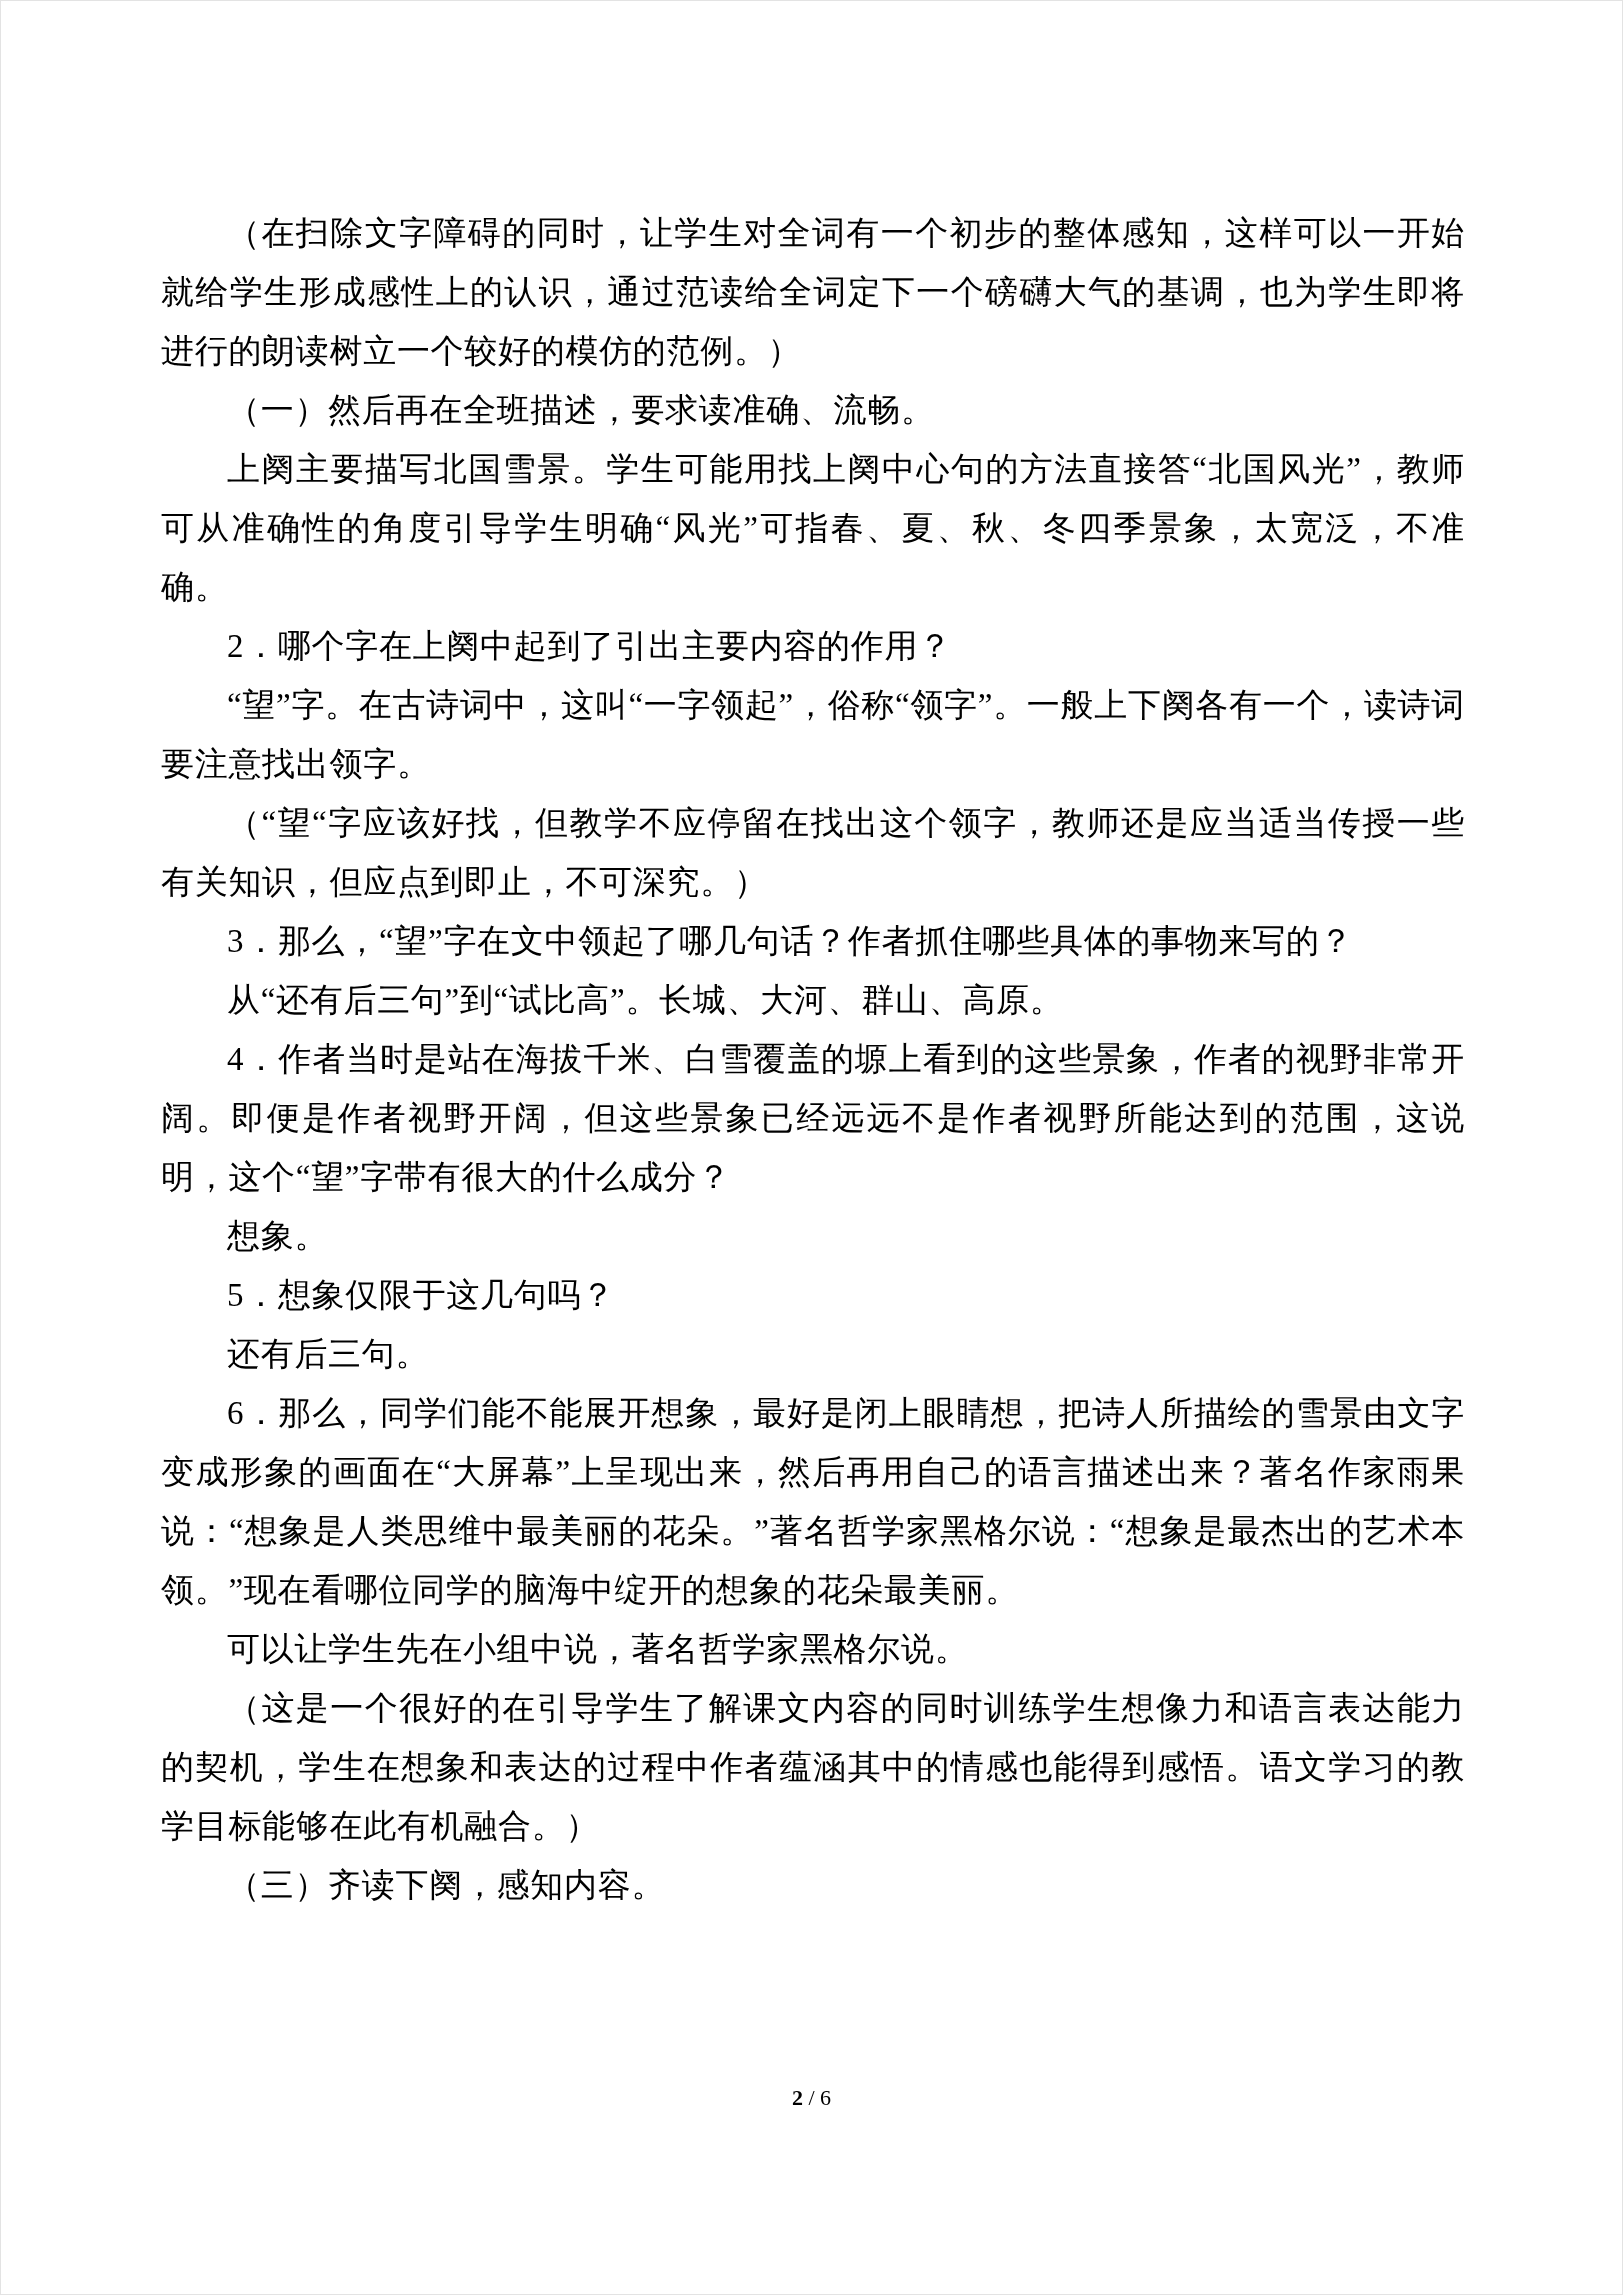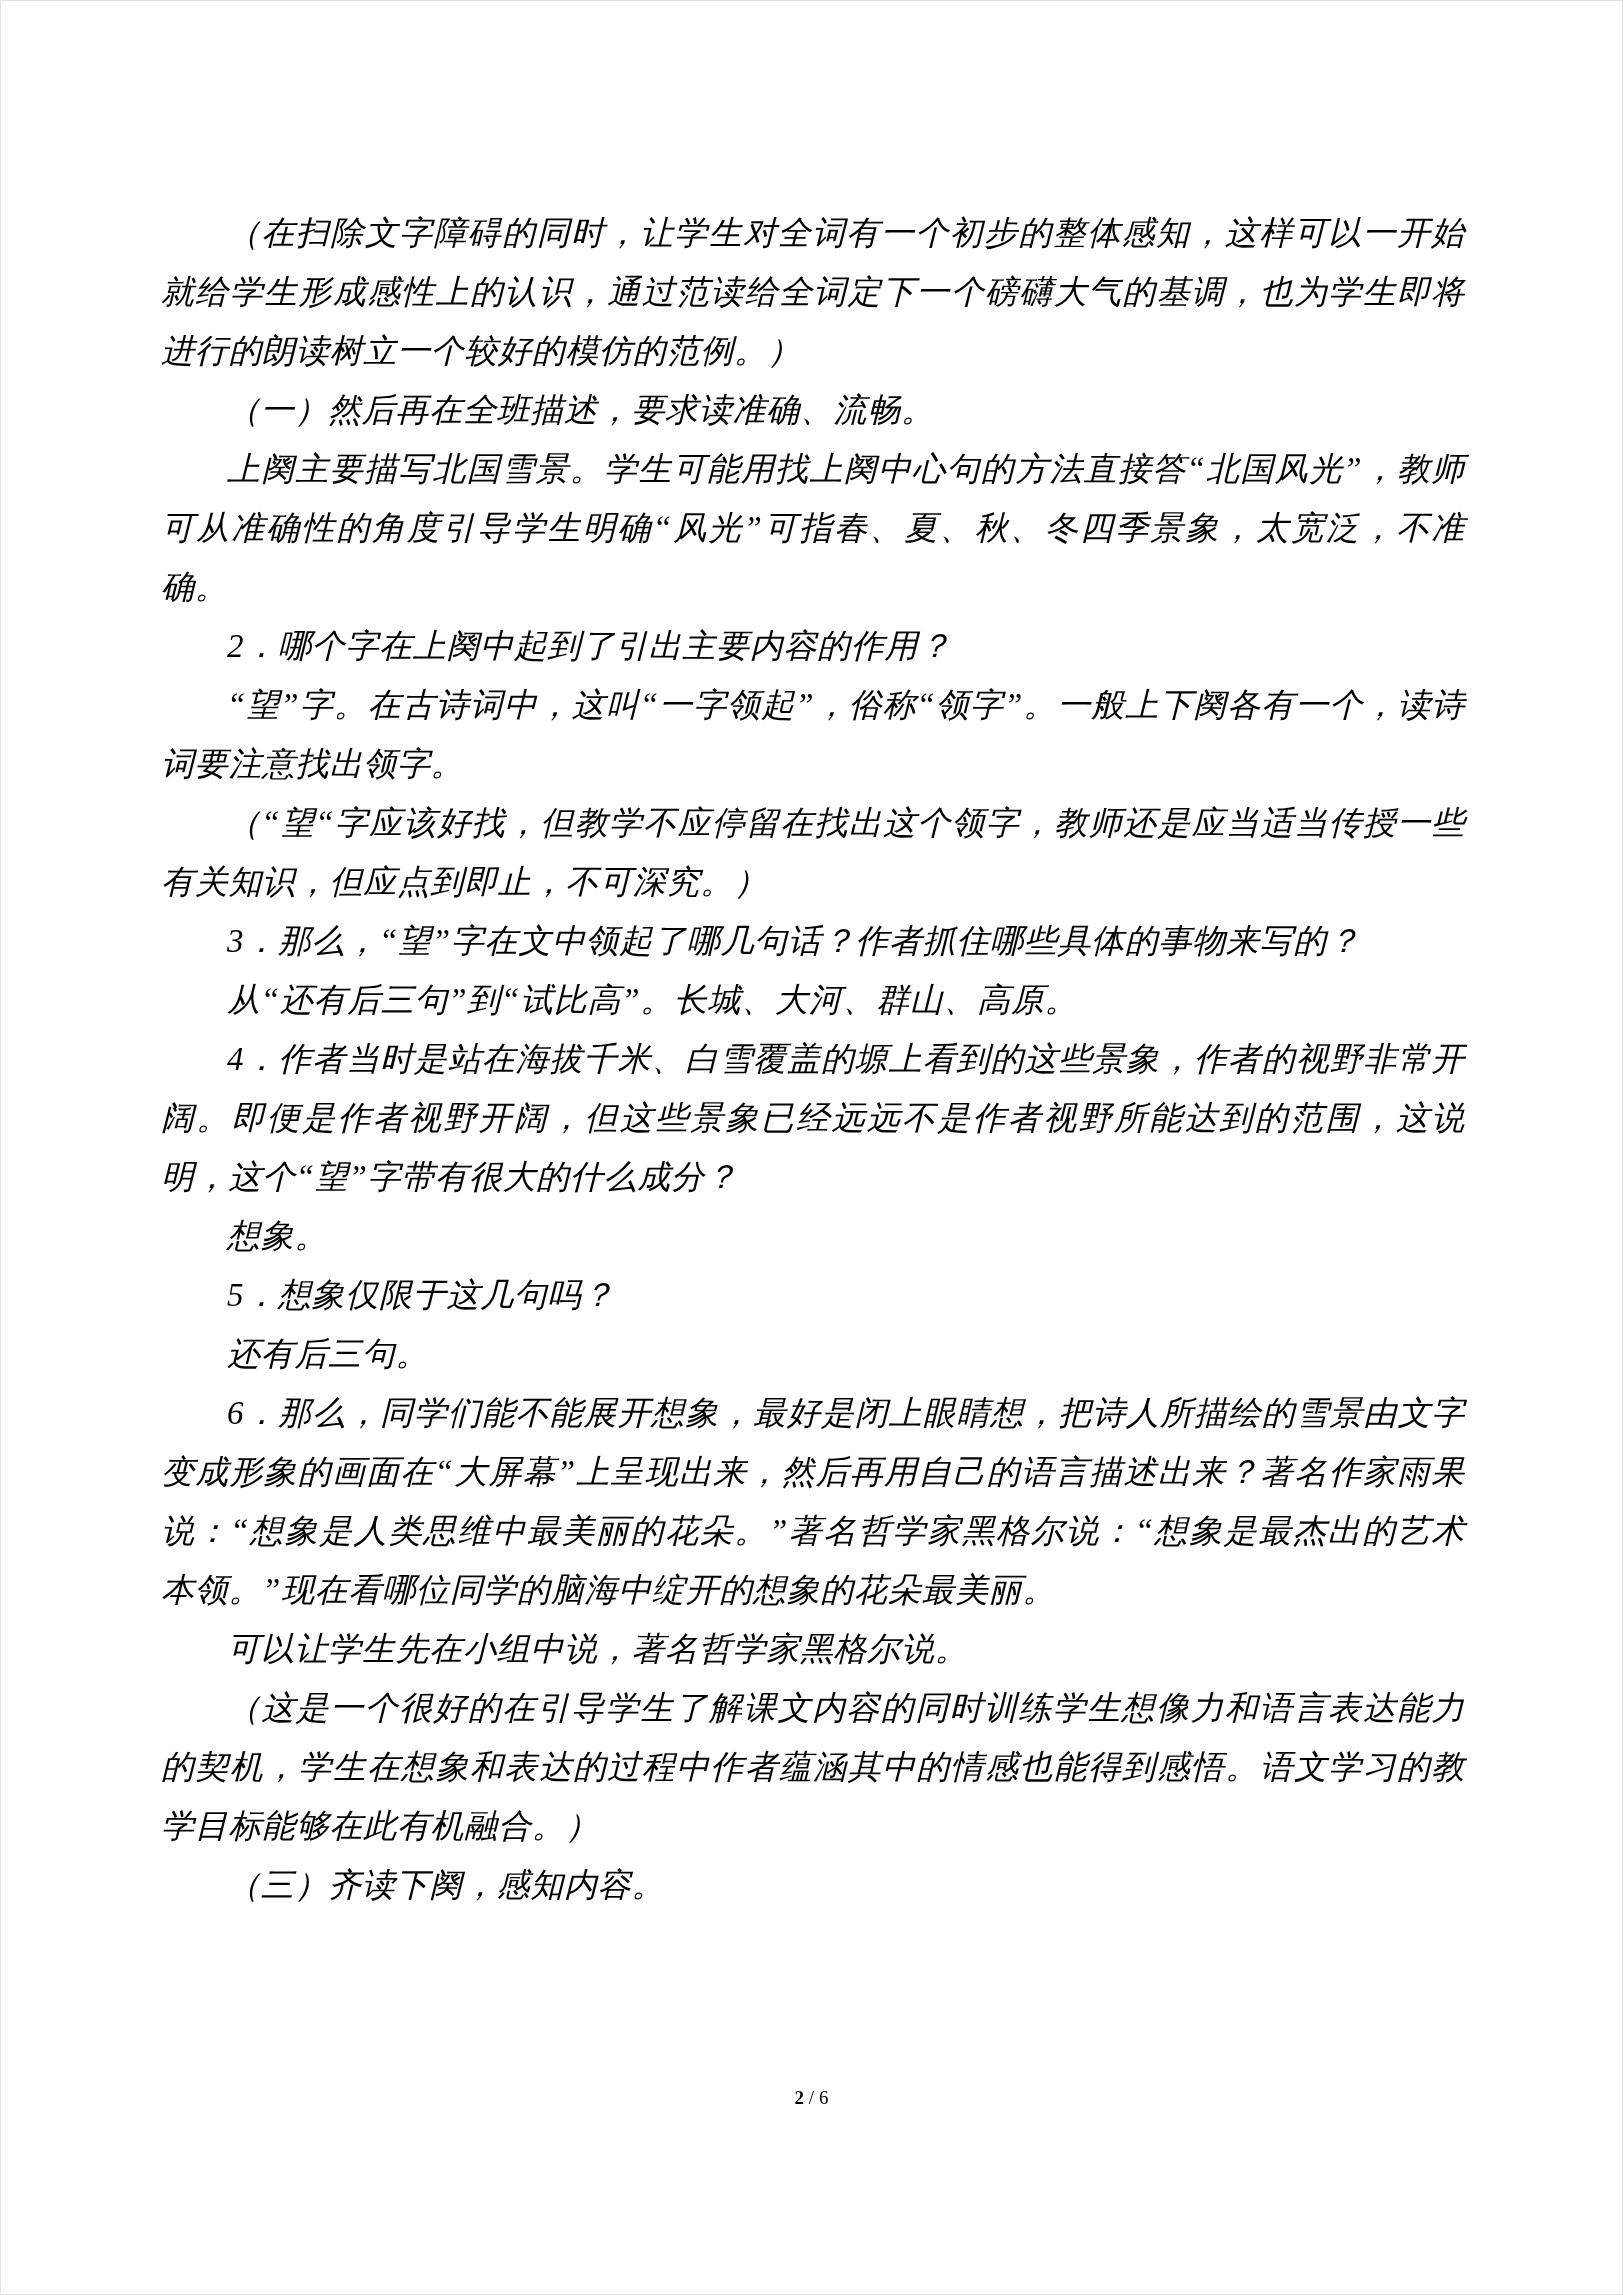--- a/index.html
+++ b/index.html
@@ -29,32 +29,31 @@
     width: 100%;
   }
   .para {
     margin: 0;
     font-size: 33px;
     line-height: 59px;
     text-align: justify;
     text-justify: inter-ideograph;
     letter-spacing: 0.7px;
     word-break: break-all;
-    font-style: italic;
   }
   .indent {
     text-indent: 2em;
   }
   .footer {
     position: absolute;
     left: 0;
     bottom: 183px;
     width: 100%;
     text-align: center;
-    font-size: 19px;
+    font-size: 22px;
     line-height: 27px;
   }
   .footer .pg-cur {
     font-weight: bold;
   }
   .footer .pg-sep,
   .footer .pg-total {
     font-weight: normal;
   }
 </style>

